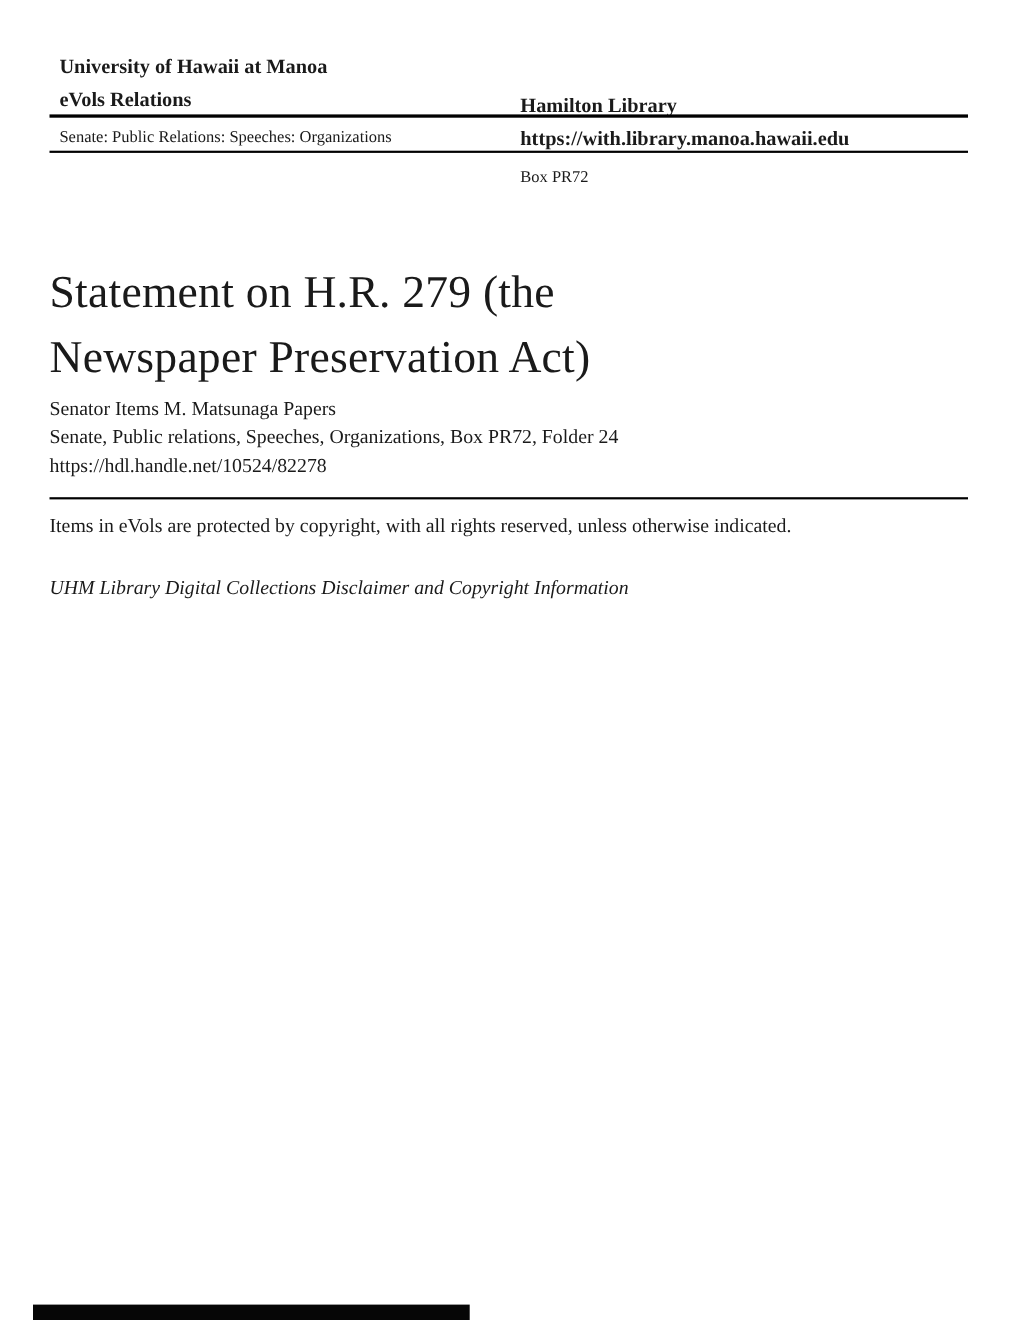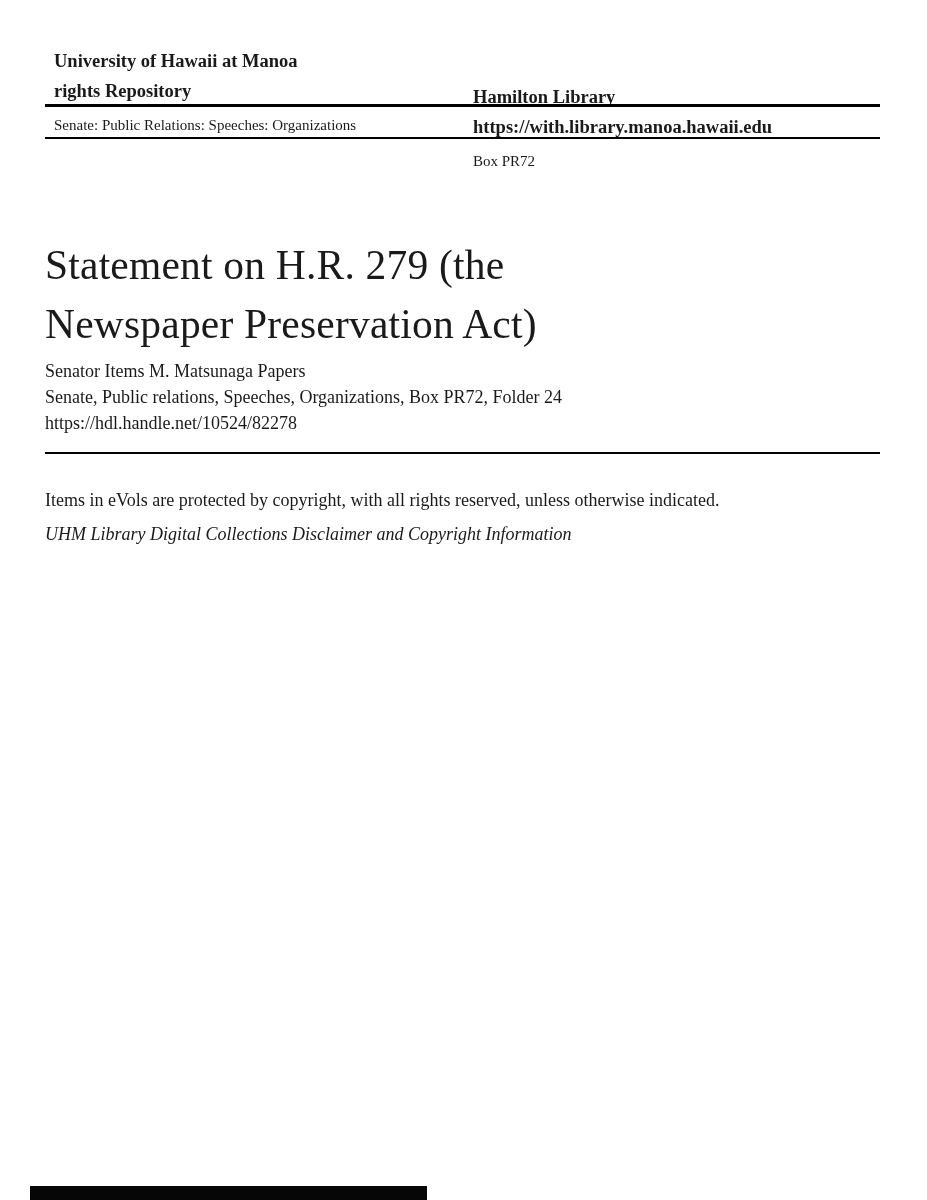--- a/index.html
+++ b/index.html
@@ -69,21 +69,20 @@
     font-size: 18px;
     line-height: 26px;
   }
   .rule3 { top: 452px; height: 2px; }
   .copyright {
     position: absolute;
     top: 465px;
     left: 0;
     font-size: 18px;
     line-height: 26px;
-    margin-top: 22px;
   }
   .disclaimer {
     position: absolute;
     top: 521px;
     left: 0;
     font-size: 18px;
     line-height: 26px;
     font-style: italic;
   }
   .scan-bar {
@@ -97,21 +96,21 @@
 </style>
 </head>
 <body>
 
 <div class="page">
   <div class="content">
 
     <div class="hdr-row hdr-row1">
       <div class="hdr-col1">
         <div>University of Hawaii at Manoa</div>
-        <div>rights Repository</div>
+        <div>eVols Relations</div>
       </div>
       <div class="hdr-col2">
         <div>Hamilton Library</div>
         <div>https://with.library.manoa.hawaii.edu</div>
       </div>
     </div>
 
     <div class="rule rule1"></div>
 
     <div class="hdr-row hdr-row2">

